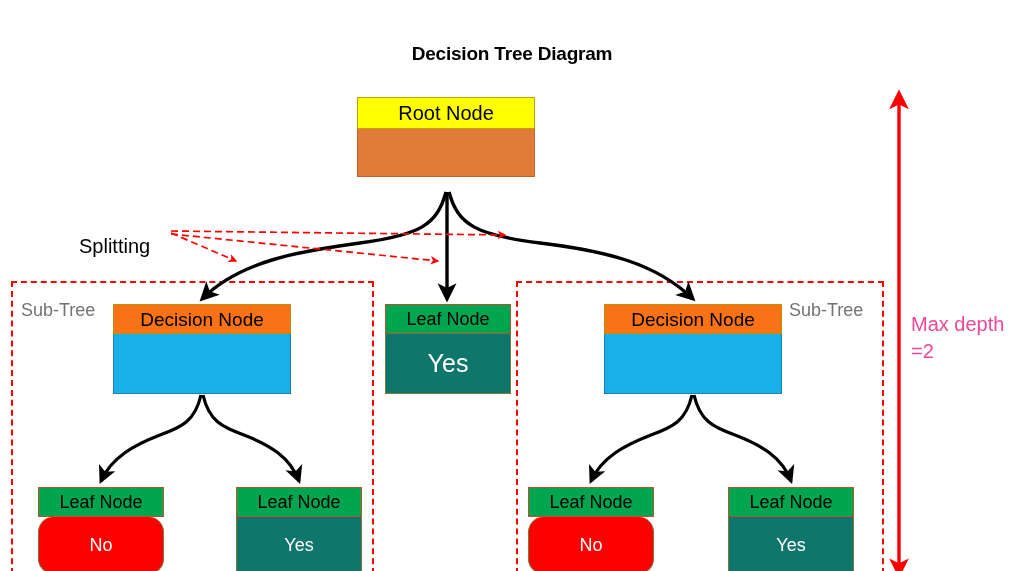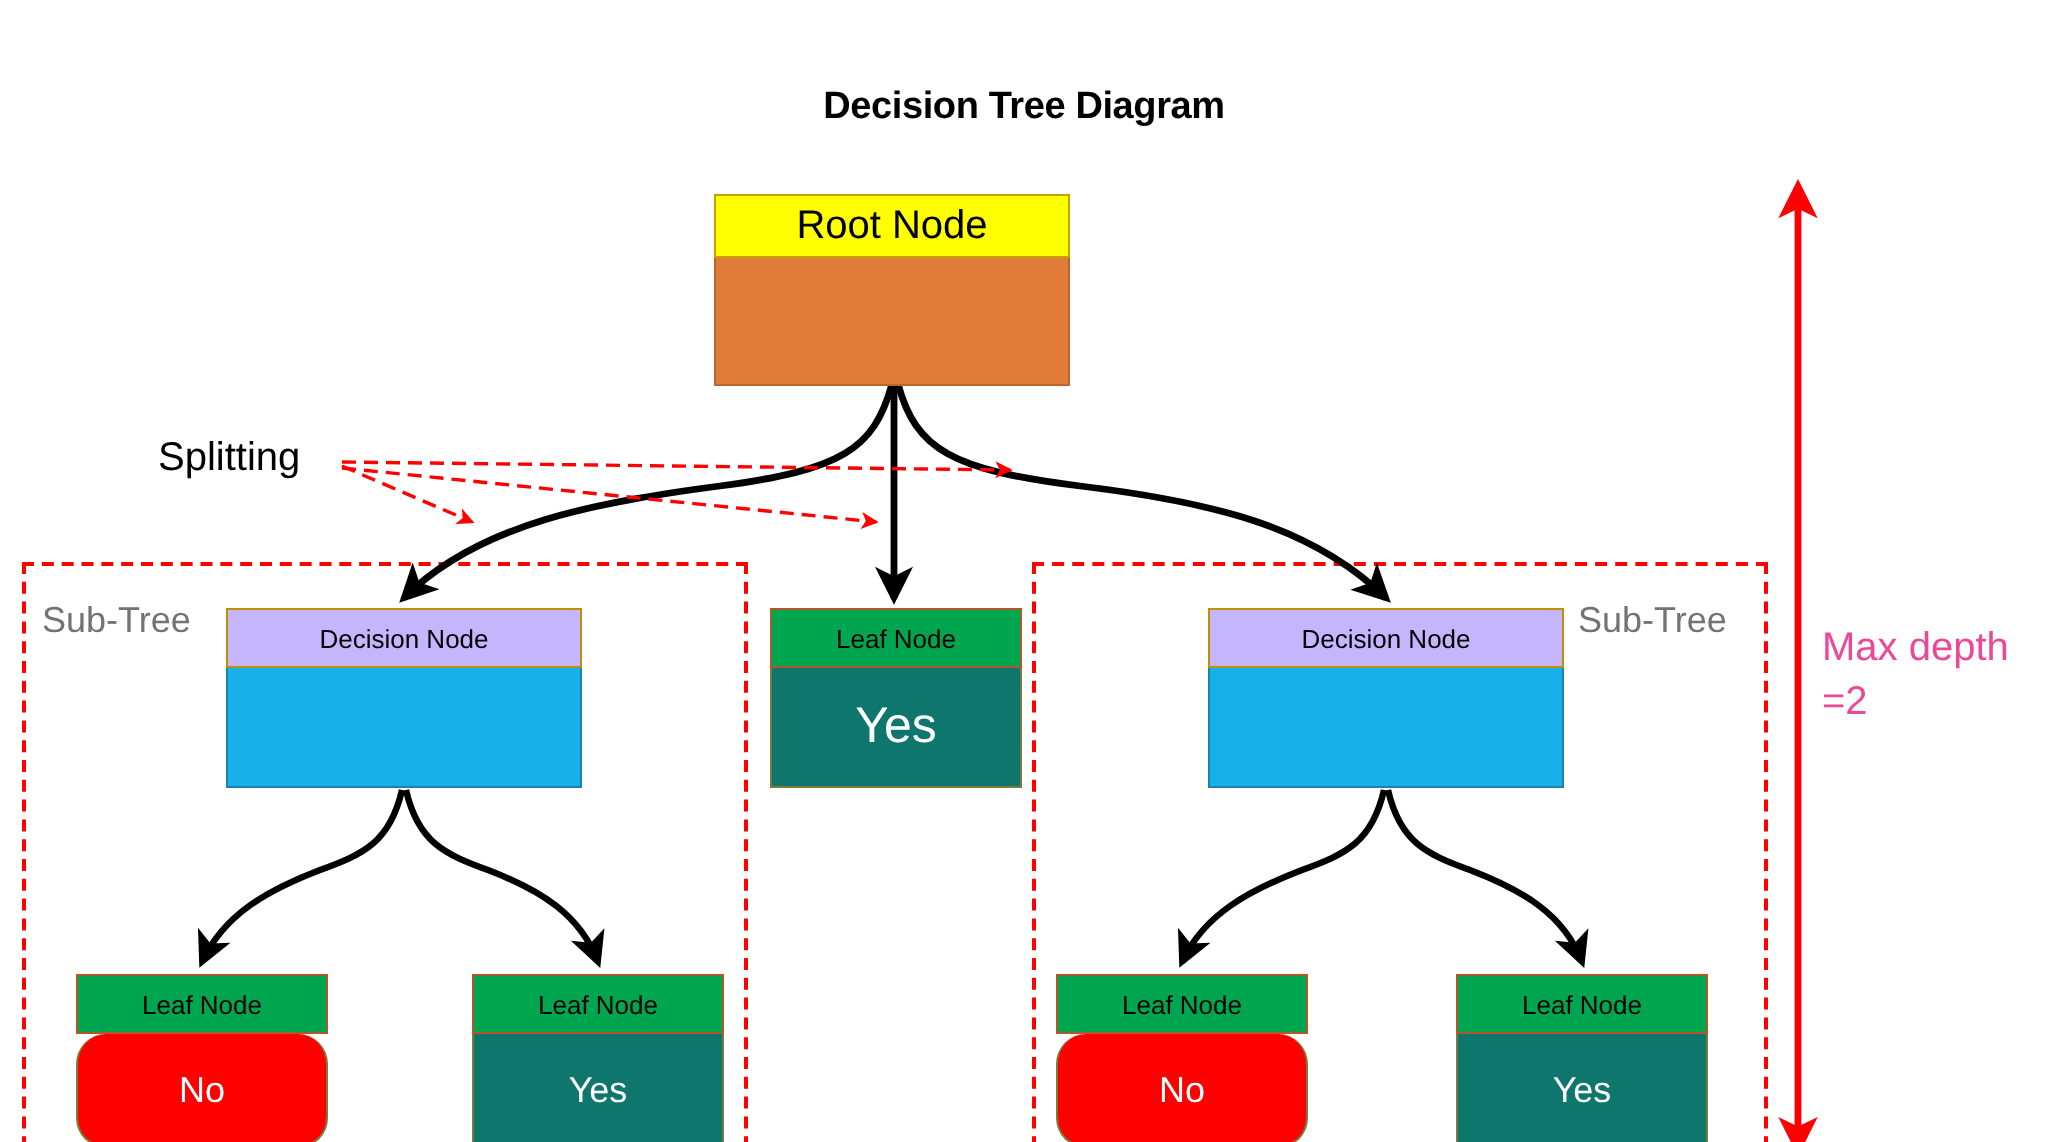--- a/index.html
+++ b/index.html
@@ -60,54 +60,54 @@
     box-sizing: border-box;
     width: 100%;
     flex: 1 1 auto;
     display: flex;
     align-items: center;
     justify-content: center;
     line-height: 1;
   }
 
   
-  #node-root { left: 357px; top: 68px; width: 178px; height: 96px; }
+  #node-root { left: 357px; top: 68px; width: 178px; height: 80px; }
   #node-root .head {
     height: 32px;
     background: #ffff00;
     border: 1px solid #c8a100;
     font-size: 20px;
   }
   #node-root .body {
     background: #e07b39;
     border: 1px solid #c06428;
     border-top: none;
   }
 
   
   .decision { width: 178px; height: 90px; }
   .decision .head {
     height: 30px;
-    background: #c4b5fd;
+    background: #f97316;
     border: 1px solid #bf9000;
-    font-size: 13px;
+    font-size: 19px;
   }
   .decision .body {
     background: #18b0e8;
     border: 1px solid #1f7fb0;
     border-top: none;
   }
   #node-dec-left  { left: 113px; top: 275px; }
   #node-dec-right { left: 604px; top: 275px; }
 
   
   .leaf .head {
     background: #00a64f;
     border: 1px solid #b5562a;
-    font-size: 13px;
+    font-size: 18px;
   }
   .leaf .body {
     border: 1px solid #7a7a3a;
     border-top: none;
     color: #ffffff;
   }
   .leaf .body.green { background: #0f766e; text-align: center; }
   .leaf .body.red   { background: #ff0000; border-radius: 15px; }
 
   #node-leaf-mid { left: 385px; top: 275px; width: 126px; height: 90px; }
@@ -139,21 +139,21 @@
     font-size: 18px;
     white-space: nowrap;
   }
   #subtree-label-left  { left: 21px;  top: 271px; }
   #subtree-label-right { left: 789px; top: 271px; }
 
   
   #splitting-label {
     position: absolute;
     left: 79px;
-    top: 189px;
+    top: 206px;
     font-size: 20px;
     color: #000000;
     white-space: nowrap;
   }
 
   
   #max-depth-label {
     position: absolute;
     left: 911px;
     top: 282px;

